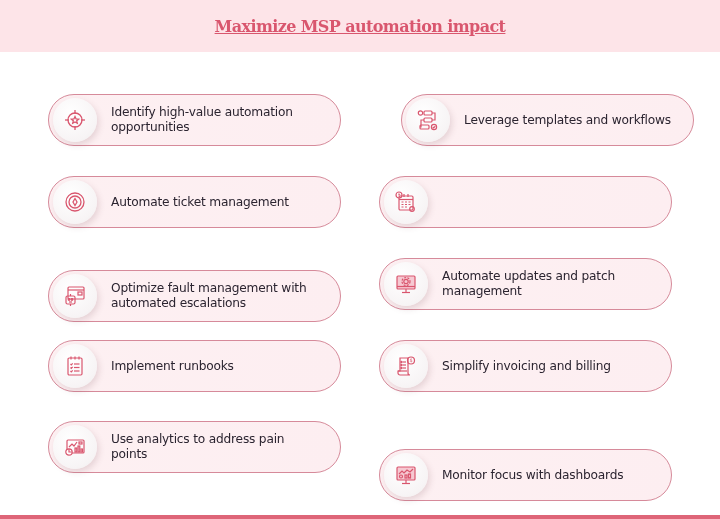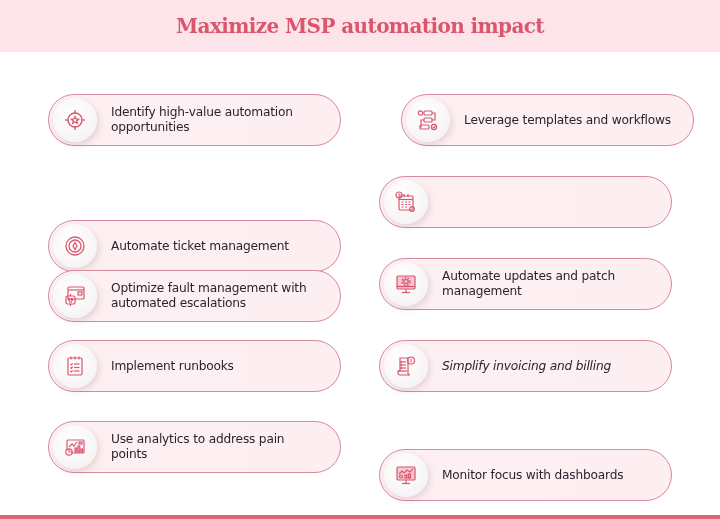--- a/index.html
+++ b/index.html
@@ -5,21 +5,21 @@
   * { box-sizing: border-box; margin: 0; padding: 0; }
   html, body { width: 720px; height: 519px; overflow: hidden; background: #ffffff; }
   body { position: relative; font-family: "DejaVu Sans", sans-serif; }
   .header {
     position: absolute; left: 0; top: 0; width: 720px; height: 52px;
     background: #fde4e8;
     display: flex; align-items: center; justify-content: center;
   }
   .title {
     font-family: "DejaVu Serif", serif;
-    font-weight: bold; font-size: 20px; color: #d9566e; letter-spacing: -0.6px;
+    font-weight: bold; font-size: 16px; color: #d9566e; letter-spacing: -0.6px; text-decoration: underline;
   }
   .pill {
     position: absolute; width: 293px; height: 52px;
     border: 1px solid #d68a9a; border-radius: 26px;
     background: linear-gradient(90deg, #fdf0f2 0%, #fdeef1 100%);
     display: flex; align-items: center;
   }
   .icon-circle {
     position: absolute; left: 4px; top: 3px; width: 44px; height: 44px; border-radius: 50%;
     background: radial-gradient(circle at 40% 35%, #ffffff 0%, #f7f4f5 70%, #ecebec 100%);
@@ -65,21 +65,21 @@
       <rect x="4" y="17" width="9" height="4" rx="1"></rect>
       <circle cx="18" cy="19" r="2.6"></circle>
       <path d="M16 5 H19 V12 H16"></path>
         <path d="M8 12 H5 V19 H4"></path>
       <path d="M16.8 19 l0.9 0.9 l1.6 -1.7"></path>
     </svg>
   </div>
   <div class="label">Leverage templates and workflows</div>
 </div>
 
-<div class="pill" style="left:48px; top:176px;margin-top:44px;">
+<div class="pill" style="left:48px; top:176px;">
   <div class="icon-circle">
     <svg viewBox="0 0 24 24" fill="none" stroke="#d9566e" stroke-width="1.3">
       <circle cx="12" cy="12" r="9"></circle>
       <circle cx="12" cy="12" r="6"></circle>
       <path d="M12 8.5 L14 12 L12 15.5 L10 12 Z"></path>
     </svg>
   </div>
   <div class="label">Automate ticket management</div>
 </div>
 
@@ -140,21 +140,21 @@
         <line x1="11" y1="10" x2="16.5" y2="10"></line>
       <path d="M7.5 13.5 l0.8 0.8 l1.4 -1.4"></path>
         <line x1="11" y1="13.5" x2="16.5" y2="13.5"></line>
       <path d="M7.5 17 l0.8 0.8 l1.4 -1.4"></path>
         <line x1="11" y1="17" x2="16.5" y2="17"></line>
     </svg>
   </div>
   <div class="label">Implement runbooks</div>
 </div>
 
-<div class="pill" style="left:379px; top:340px;font-style:italic;">
+<div class="pill" style="left:379px; top:340px;">
   <div class="icon-circle">
     <svg viewBox="0 0 24 24" fill="none" stroke="#d9566e" stroke-width="1.2">
       <path d="M6 4 H14 V19 a2 2 0 0 0 2 2 H6 a2 2 0 0 1 -2 -2 V17 H6 Z"></path>
       <path d="M4 17 H13"></path>
       <circle cx="17" cy="6.5" r="3.5"></circle>
       <text x="15.6" y="8.3" font-size="5" fill="#d9566e" stroke="none" font-family="DejaVu Sans, sans-serif">$</text>
       <circle cx="7.5" cy="8" r="0.6"></circle>
         <line x1="9" y1="8" x2="12" y2="8"></line>
       <circle cx="7.5" cy="11" r="0.6"></circle>
         <line x1="9" y1="11" x2="12" y2="11"></line>

